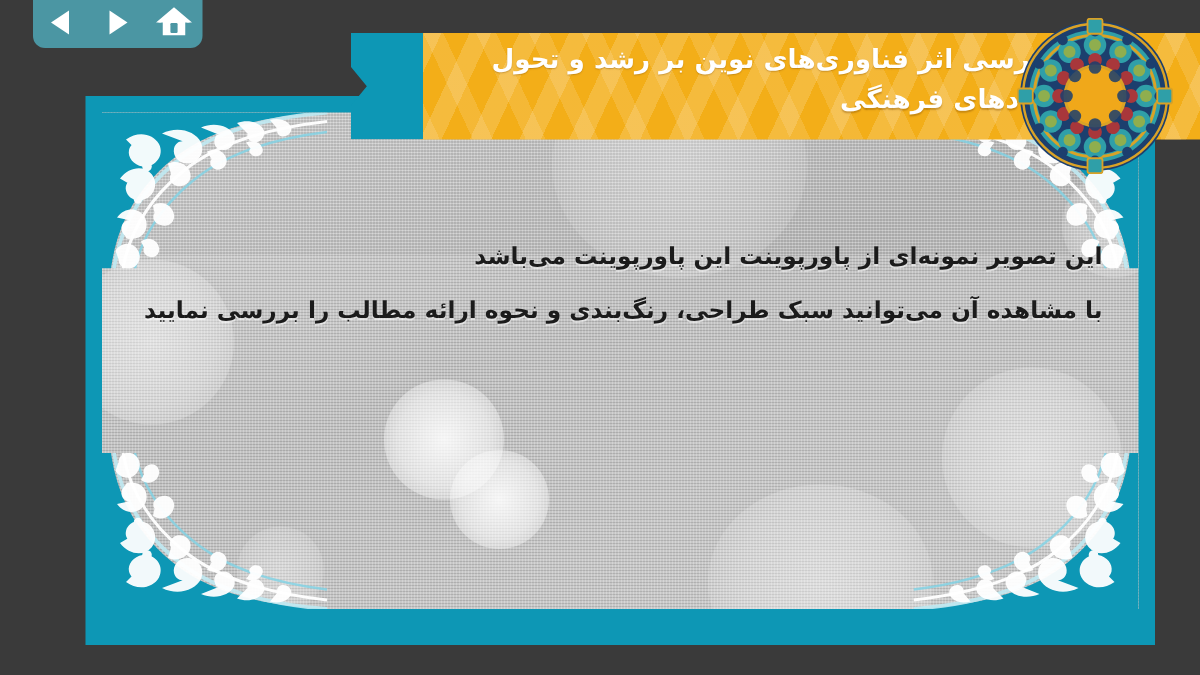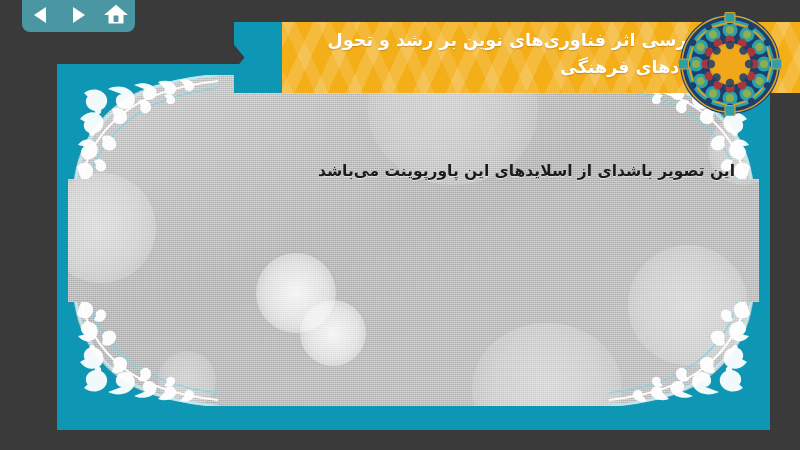--- a/index.html
+++ b/index.html
@@ -400,19 +400,20 @@
             <path d="M44 34 c7-3 14 1 15 7 c1 5-4 9-9 8 c-4-1-6-5-4-8"></path>
             <path d="M70 26 c6-3 12 0 13 5 c1 4-3 8-7 7 c-3-1-5-4-3-7"></path>
             <path d="M96 20 c5-2 10 0 11 4 c1 3-2 6-6 5 c-2-1-4-3-2-5"></path>
             <path d="M34 62 c6-4 13 0 14 6 c1 5-4 9-9 7 c-4-1-6-5-4-8"></path>
             <path d="M26 86 c5-4 11-1 12 4 c1 4-3 8-7 6 c-3-1-4-4-3-6"></path>
           </g>
         </svg>
       </div>
 
       <div id="body-text">
-        <span class="body-line">این تصویر باشد‌ای از اسلایدهای این پاورپوینت می‌باشد</span>
+        <span class="body-line">این تصویر نمونه‌ای از پاورپوینت این پاورپوینت می‌باشد</span>
+        <span class="body-line">با مشاهده آن می‌توانید سبک طراحی، رنگ‌بندی و نحوه ارائه مطالب را بررسی نمایید</span>
       </div>
 
     </div>
   </div>
 
 </div>
 
 </body></html>

